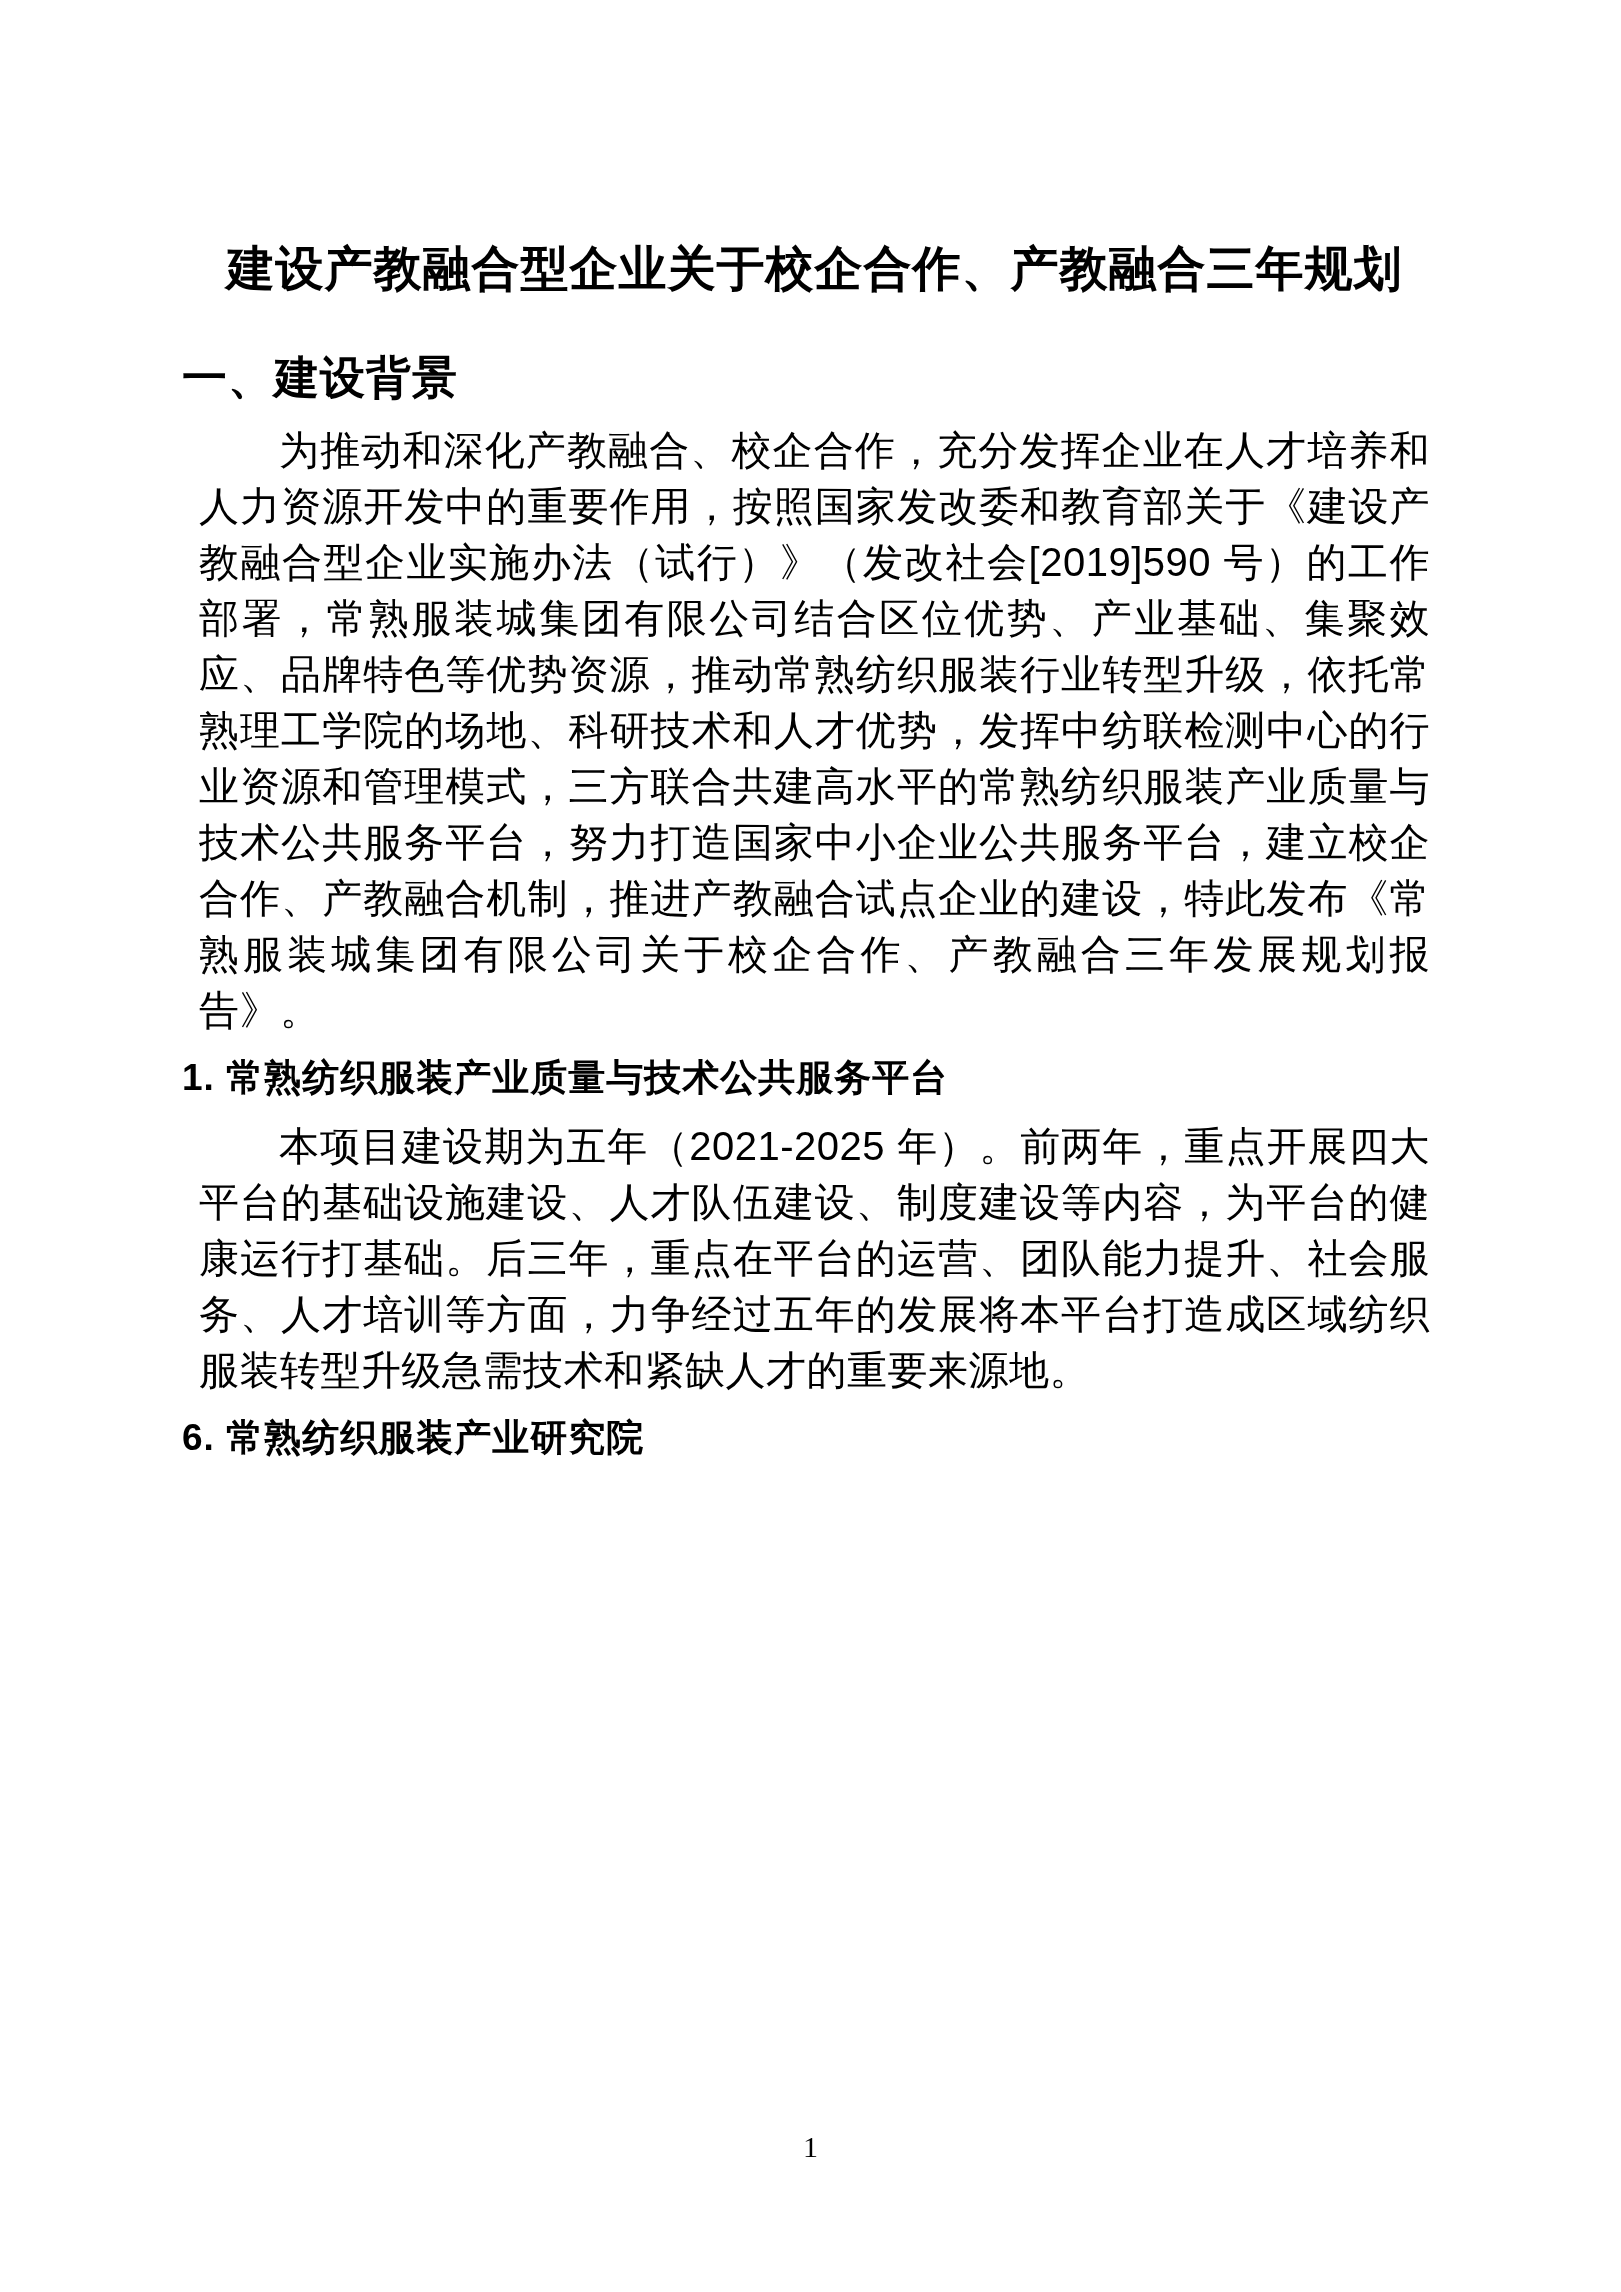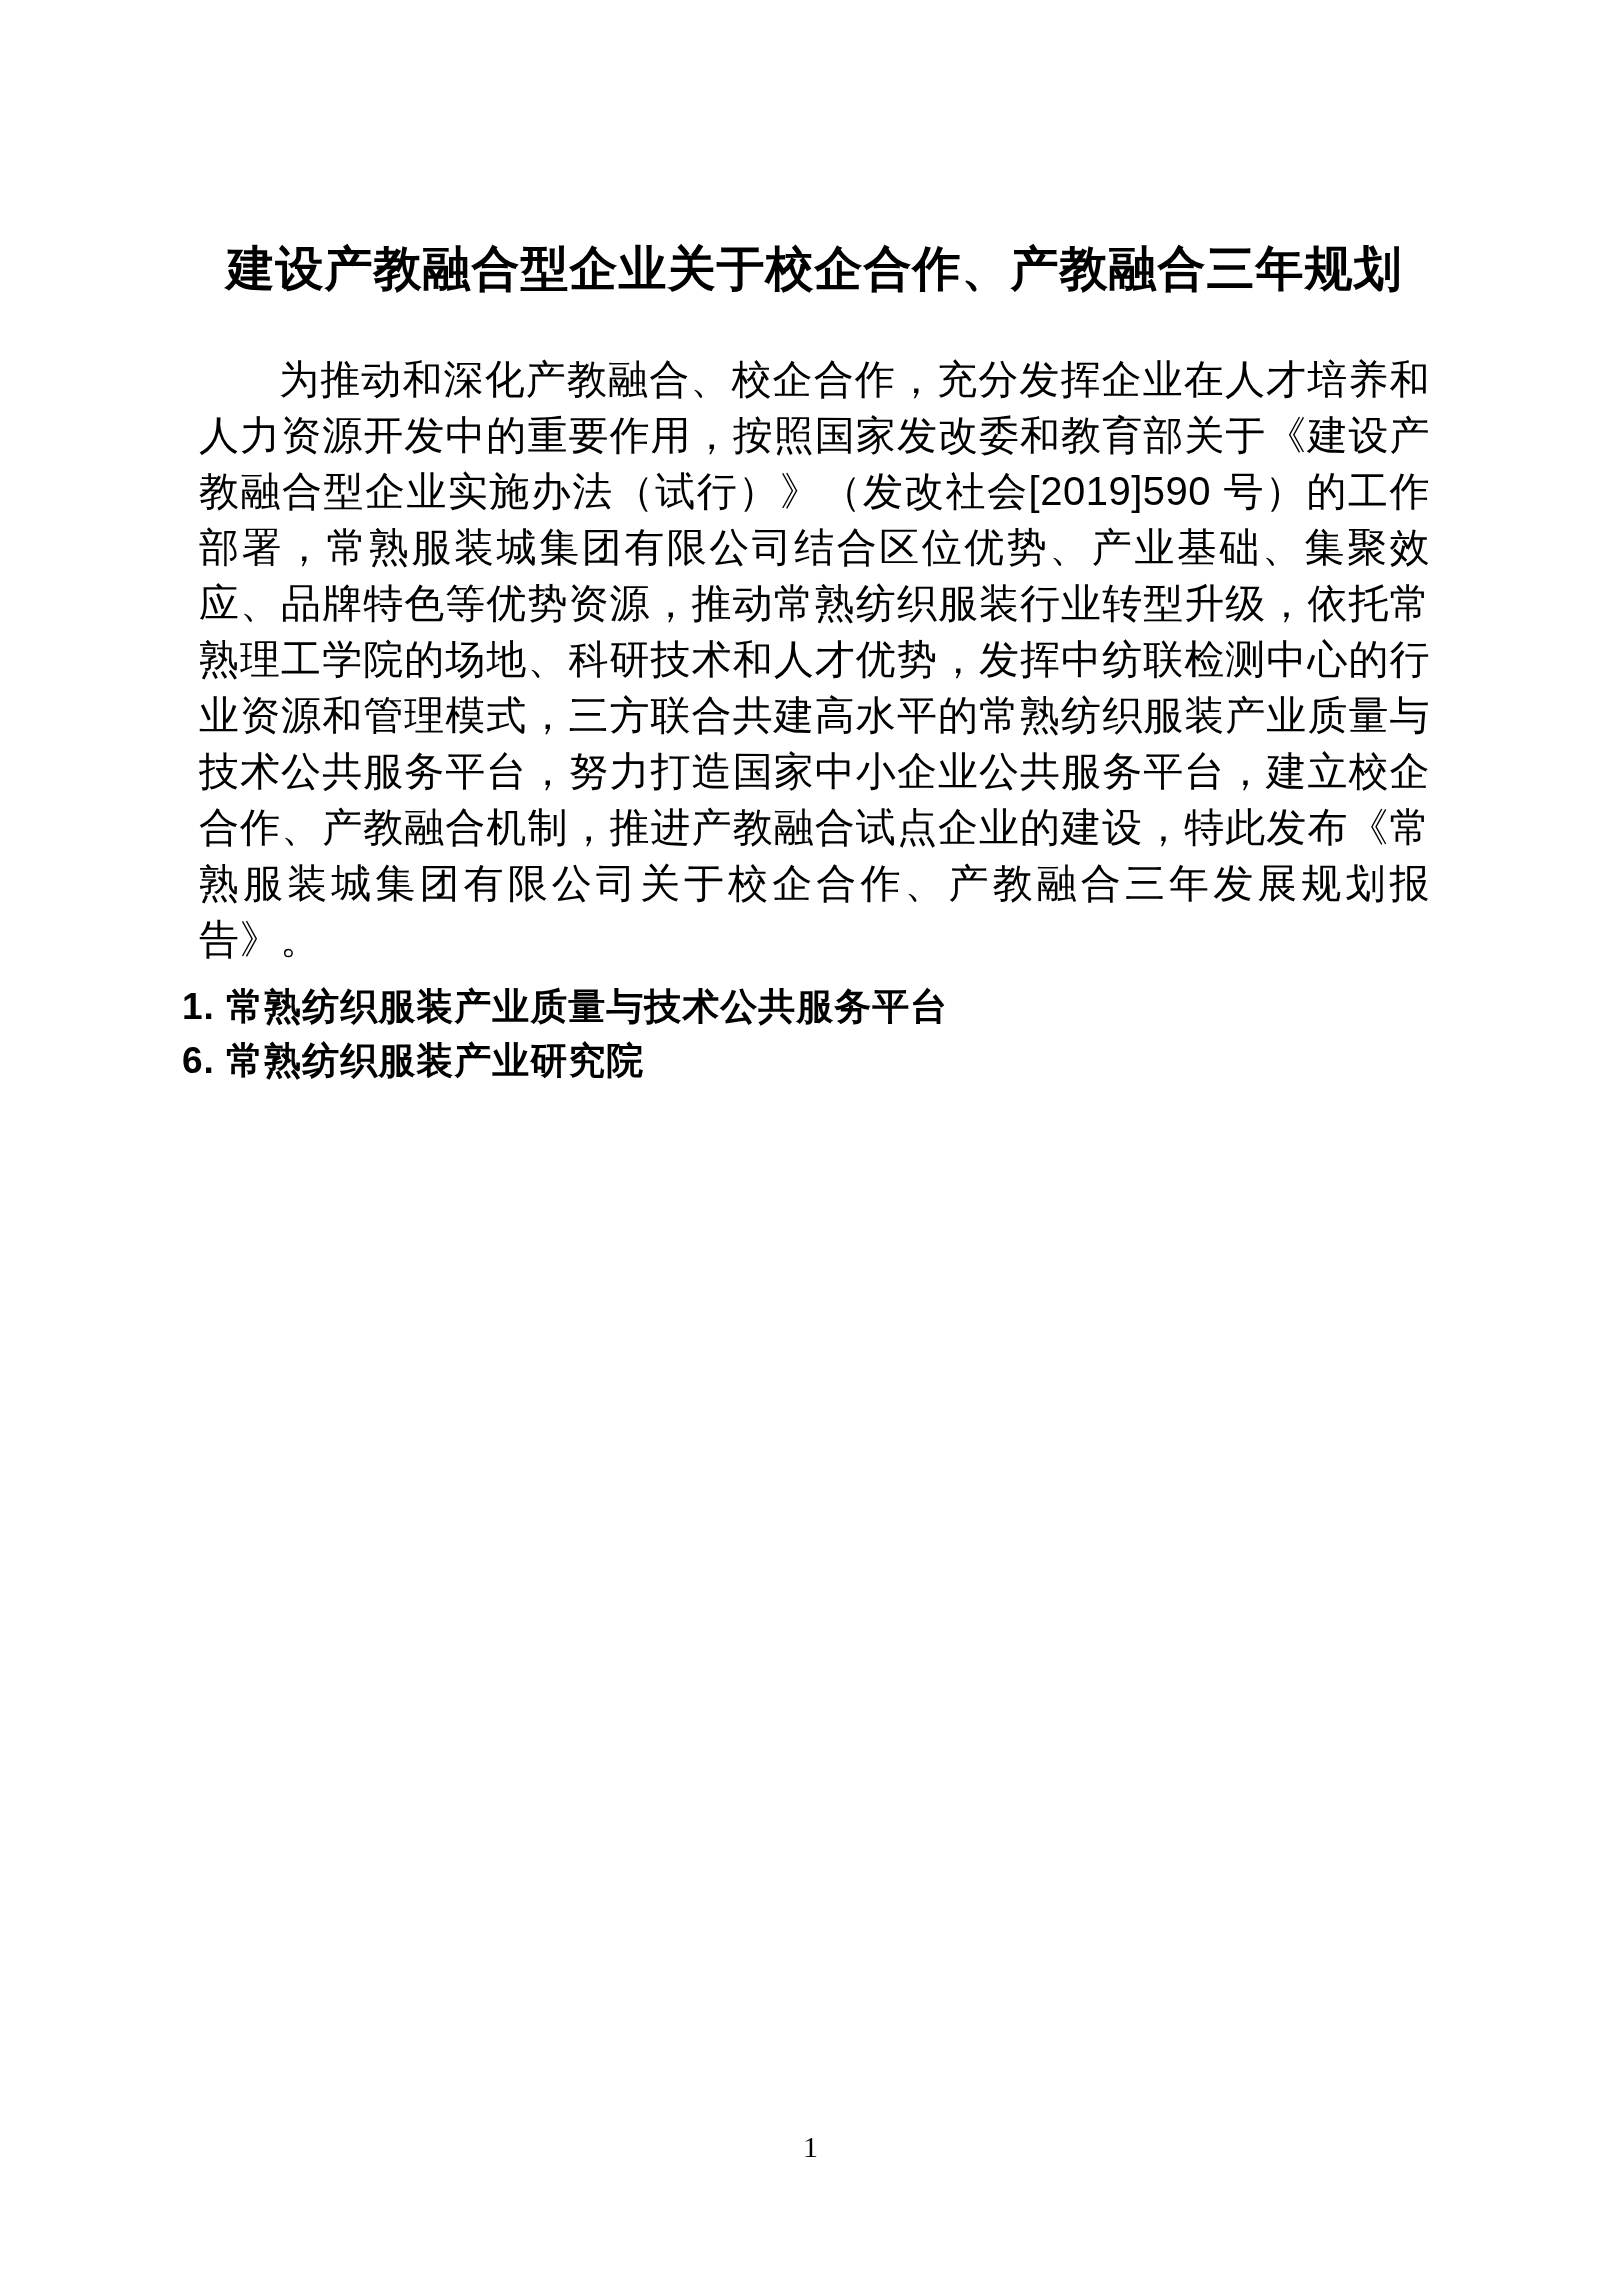--- a/index.html
+++ b/index.html
@@ -63,28 +63,30 @@
     color: #000000;
   }
 </style>
 </head>
 <body>
 
 <div class="page">
 
   <h1 class="doc-title">建设产教融合型企业关于校企合作、产教融合三年规划</h1>
 
+  <h2 class="section-heading">一、建设背景</h2>
 
   <p class="body-para">为推动和深化产教融合、校企合作，充分发挥企业在人才培养和人力资源开发中的重要作用，按照国家发改委和教育部关于《建设产教融合型企业实施办法（试行）》（发改社会[2019]590 号）的工作部署，常熟服装城集团有限公司结合区位优势、产业基础、集聚效应、品牌特色等优势资源，推动常熟纺织服装行业转型升级，依托常熟理工学院的场地、科研技术和人才优势，发挥中纺联检测中心的行业资源和管理模式，三方联合共建高水平的常熟纺织服装产业质量与技术公共服务平台，努力打造国家中小企业公共服务平台，建立校企合作、产教融合机制，推进产教融合试点企业的建设，特此发布《常熟服装城集团有限公司关于校企合作、产教融合三年发展规划报告》。</p>
 
 
 
   <h3 class="subsection-heading">1. 常熟纺织服装产业质量与技术公共服务平台</h3>
 
 
+  <p class="body-para">本项目建设期为五年（2021-2025 年）。前两年，重点开展四大平台的基础设施建设、人才队伍建设、制度建设等内容，为平台的健康运行打基础。后三年，重点在平台的运营、团队能力提升、社会服务、人才培训等方面，力争经过五年的发展将本平台打造成区域纺织服装转型升级急需技术和紧缺人才的重要来源地。</p>
 
   <h3 class="subsection-heading">6. 常熟纺织服装产业研究院</h3>
 
 
   <div class="page-number">1</div>
 
 </div>
 
 
 </body></html>

